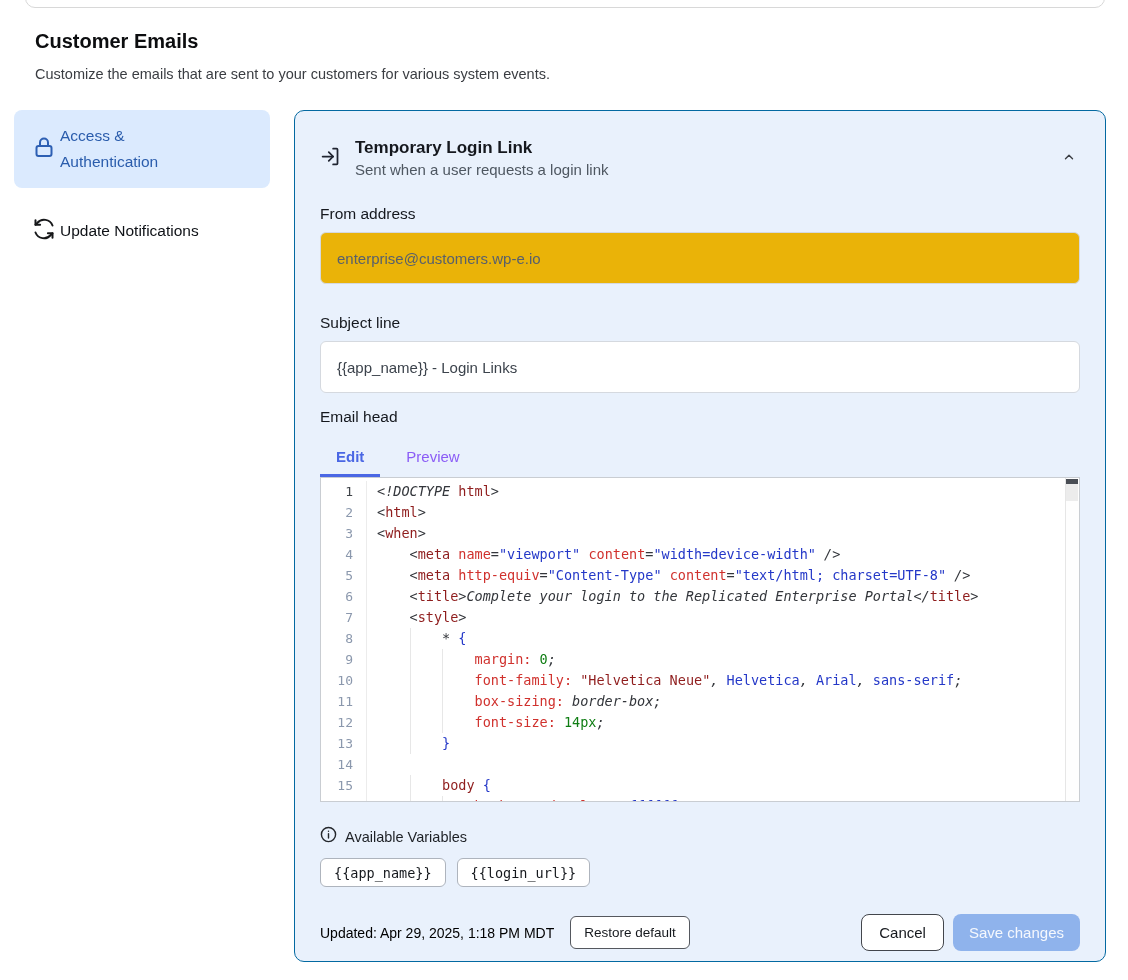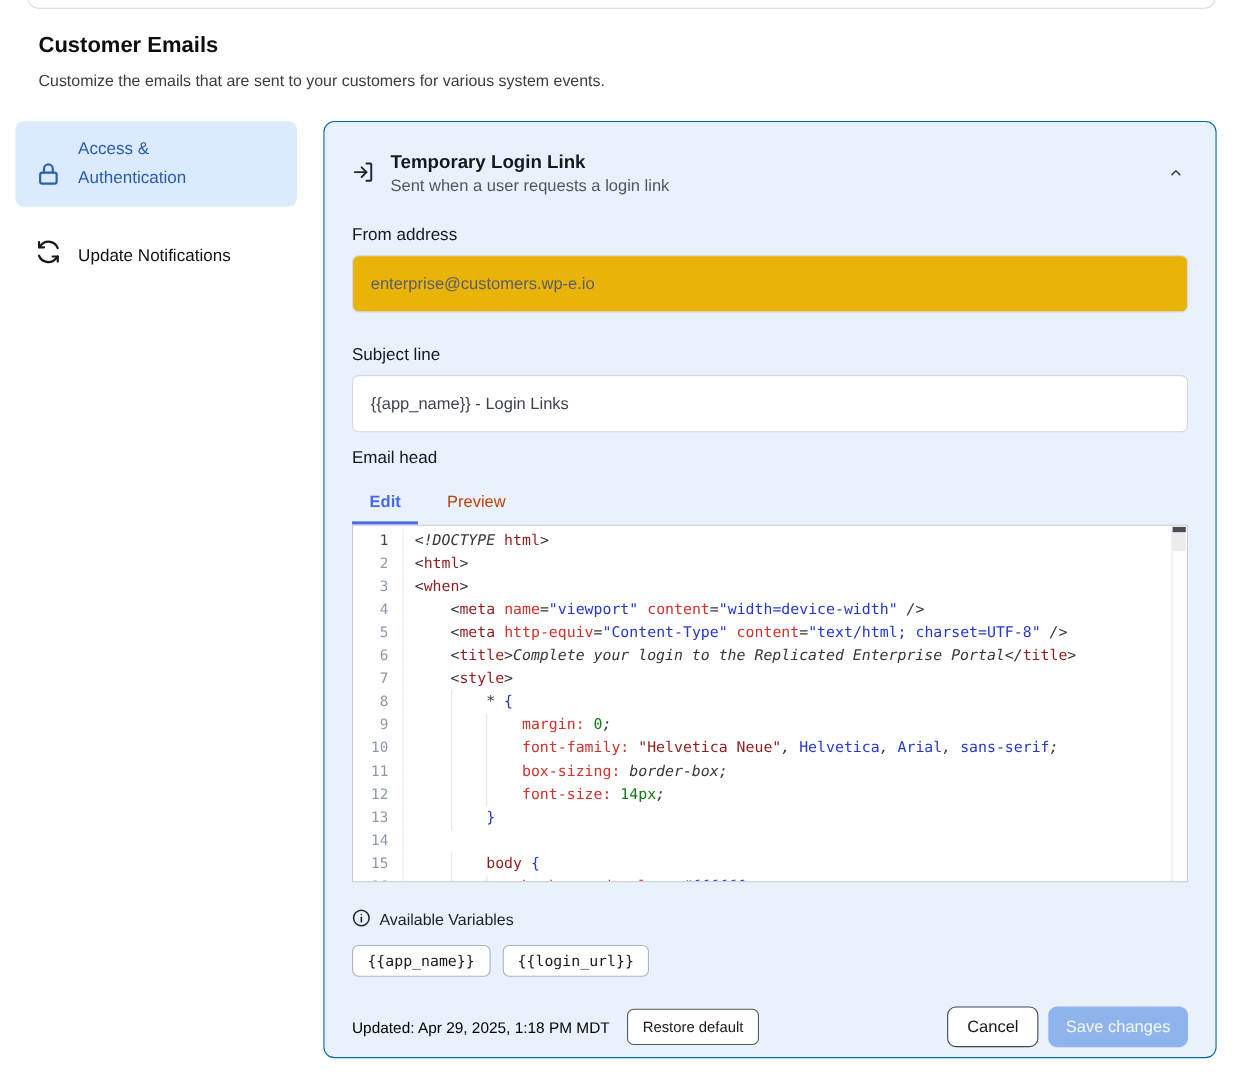--- a/index.html
+++ b/index.html
@@ -12,21 +12,21 @@
   .top-card-edge {
     position:absolute; left:25px; top:-14px; width:1080px; height:22px;
     border:1px solid #d8d8d8; border-radius:10px; background:#fff;
   }
   .page-heading { position:absolute; left:35px; top:30px; font-size:20px; font-weight:700; color:#0c0d0f; }
   .page-subheading { position:absolute; left:35px; top:66px; font-size:14.5px; color:#3a3d42; }
 
   
   .sidebar { position:absolute; left:14px; top:110px; width:256px; }
   .side-item {
-    display:flex; align-items:flex-end; gap:15px; padding:13px 16px 13px 18px;
+    display:flex; align-items:center; gap:4px; padding:13px 16px 13px 18px;
     border-radius:8px; cursor:pointer; margin-bottom:16px;
   }
   .side-item.active { background:#dbeafe; }
   .side-item .lbl { font-size:15.5px; line-height:26px; font-weight:500; color:#0e1116; white-space:nowrap; }
   .side-item.active .lbl { color:#2a5cac; white-space:normal; max-width:140px; }
   .side-item svg { flex:none; }
 
   
   .panel {
     position:absolute; left:294px; top:110px; width:812px; height:852px;
@@ -43,21 +43,21 @@
     width:100%; height:52px; border:1px solid #d5d9df; border-radius:6px;
     padding:0 16px; font-size:15px; font-family:"Liberation Sans", sans-serif;
     background:#fff; color:#3c434c; outline:none;
   }
   .text-input.readonly { background:#eab308; color:#58606c; }
 
   
   .tabs { display:flex; margin-top:10px; }
   .tab {
     position:relative; height:41px; padding:0 16px; display:flex; align-items:center;
-    font-size:15px; color:#c2410c; cursor:pointer; background:none; border:none;
+    font-size:15px; color:#8b5cf6; cursor:pointer; background:none; border:none;
     font-family:"Liberation Sans", sans-serif;
   }
   .tab.preview { margin-left:8px; padding:0 18px; }
   .tab.active { color:#4a67e4; font-weight:700; }
   .tab.active::after { content:""; position:absolute; left:0; right:0; bottom:0; height:3px; background:#4a67e4; }
 
   
   .editor {
     position:relative; height:325px; background:#fff; border:1px solid #c9cdd2;
     overflow:hidden; padding-top:3px;

